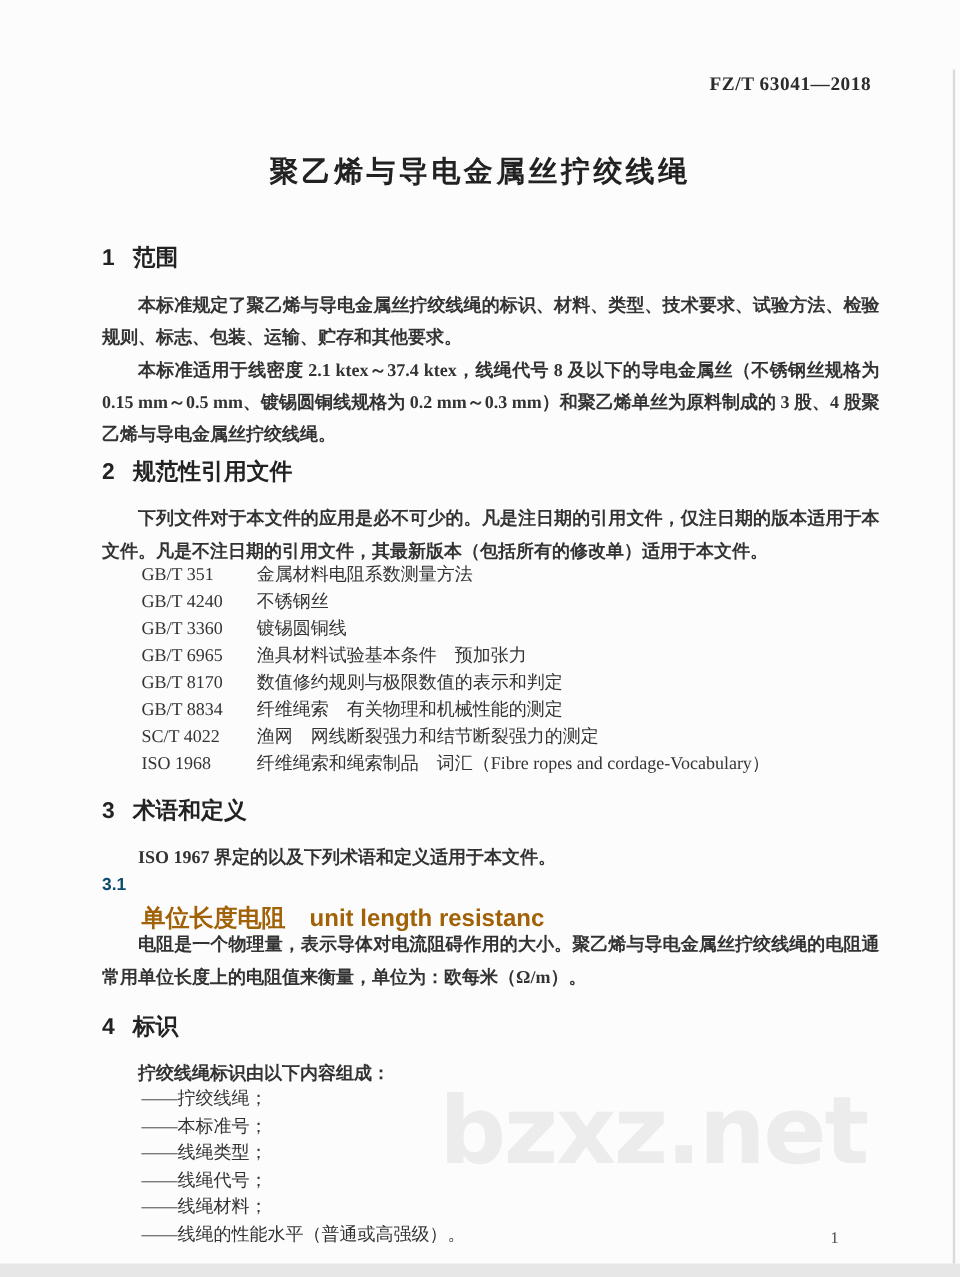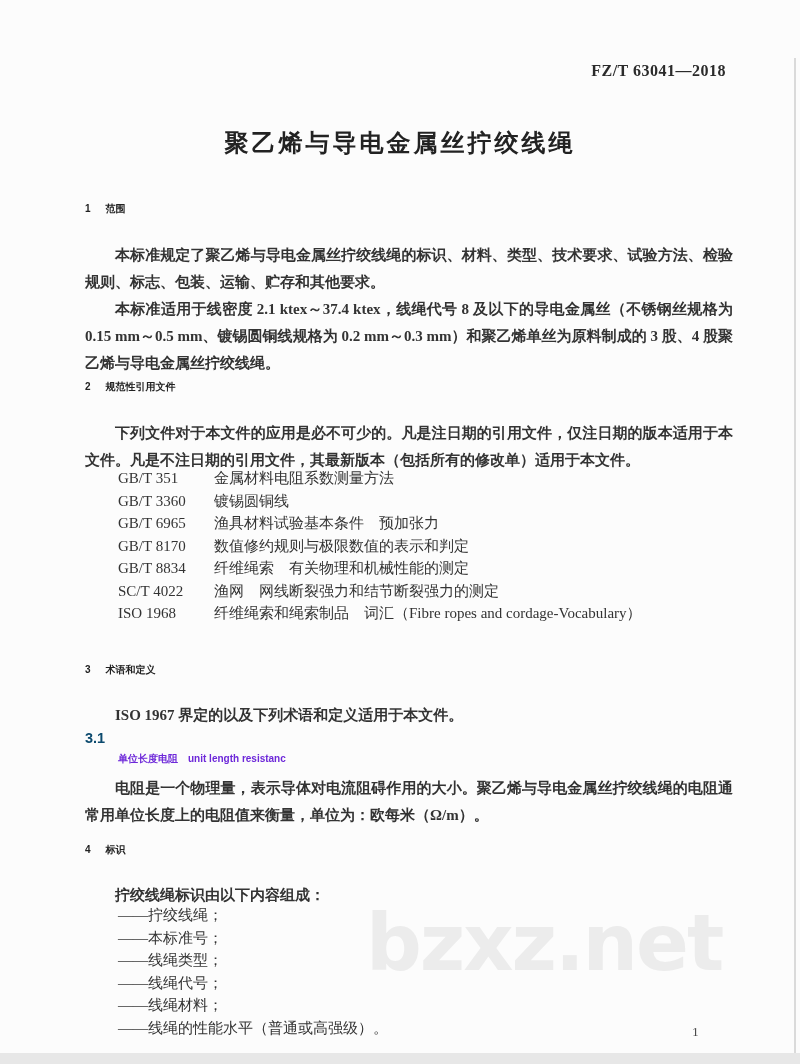--- a/index.html
+++ b/index.html
@@ -19,40 +19,40 @@
   }
   .doc-title {
     top:127px; left:0; width:100%;
     text-align:center;
     font-family:"Liberation Sans","DejaVu Sans",sans-serif;
     font-weight:700; font-size:24px; letter-spacing:3px; color:#222222;
   }
   .sec-h {
     left:85px;
     font-family:"Liberation Sans","DejaVu Sans",sans-serif;
-    font-weight:700; font-size:10px; color:#222222;
+    font-weight:700; font-size:19px; color:#222222;
   }
   .sec-h .num { margin-right:15px; }
 
   .body-p {
     left:85px; width:648px;
     font-size:15px; line-height:27px;
     text-align:justify; text-indent:2em;font-weight:bold;
   }
   .one-line { text-indent:2em; }
 
   .clause-num {
     left:85px;
     font-family:"Liberation Sans","DejaVu Sans",sans-serif;
     font-weight:700; font-size:14.5px; color:#0c4a6e;
   }
   .term-line {
     left:118px;
     font-family:"Liberation Sans","DejaVu Sans",sans-serif;
-    font-weight:700; font-size:10px; color:#6d28d9;
+    font-weight:700; font-size:20px; color:#a16207;
   }
 
   .ref-list { left:118px; width:615px; font-size:15px; }
   .ref-row { display:flex; height:22.5px; align-items:baseline; }
   .ref-code { flex:0 0 96px; white-space:nowrap; }
   .ref-name { white-space:nowrap; }
 
   .dash-list { left:118px; width:615px; font-size:15px; }
   .dash-item { height:22.6px; white-space:nowrap; }
 
@@ -97,20 +97,24 @@
     <span class="num">2</span><span>规范性引用文件</span>
   </div>
   <div class="abs body-p" style="top:420px;">下列文件对于本文件的应用是必不可少的。凡是注日期的引用文件，仅注日期的版本适用于本文件。凡是不注日期的引用文件，其最新版本（包括所有的修改单）适用于本文件。</div>
 
   <div class="abs ref-list" style="top:469px;">
     <div class="ref-row">
       <span class="ref-code">GB/T 351</span>
       <span class="ref-name">金属材料电阻系数测量方法</span>
     </div>
     <div class="ref-row">
+      <span class="ref-code">GB/T 4240</span>
+      <span class="ref-name">不锈钢丝</span>
+    </div>
+    <div class="ref-row">
       <span class="ref-code">GB/T 3360</span>
       <span class="ref-name">镀锡圆铜线</span>
     </div>
     <div class="ref-row">
       <span class="ref-code">GB/T 6965</span>
       <span class="ref-name">渔具材料试验基本条件　预加张力</span>
     </div>
     <div class="ref-row">
       <span class="ref-code">GB/T 8170</span>
       <span class="ref-name">数值修约规则与极限数值的表示和判定</span>

